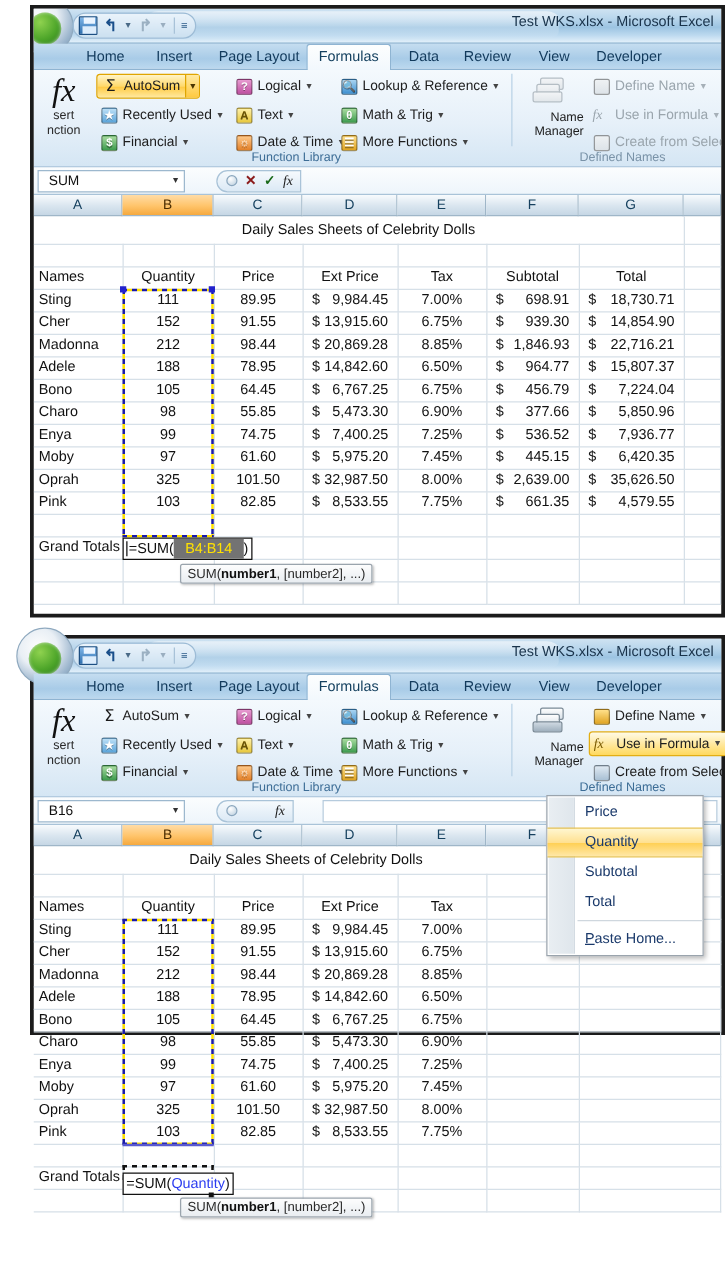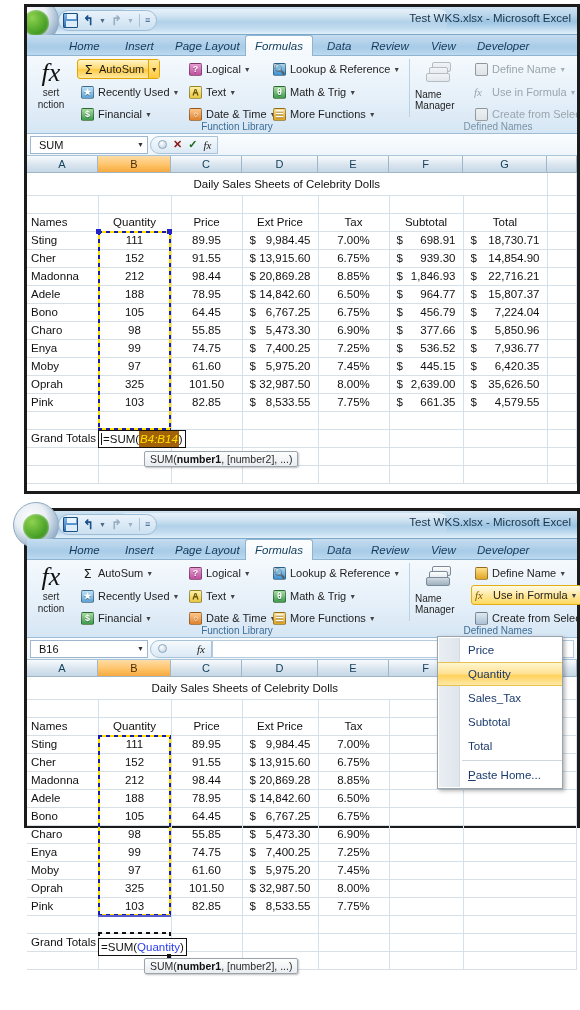--- a/index.html
+++ b/index.html
@@ -71,21 +71,20 @@
   .wintitle {
     position:absolute; right:6px; top:5px;
     font-size:11.5px; color:#18324a; white-space:nowrap;
   }
 
   
   .tabrow {
     position:relative; height:21px;
     background:linear-gradient(180deg,#c5ddf0,#a8cbe7 60%,#bcd9ef 100%);
     border-bottom:1px solid #8fb4d2;
-    font-style:italic;
   }
   .tab {
     position:absolute; top:0; height:21px;
     font-size:11.5px; color:#123a5c;
     display:flex; align-items:center; justify-content:center;
     padding:0 6px; white-space:nowrap;
   }
   .tab.active {
     background:linear-gradient(180deg,#fdfefe,#f2f8fd);
     border:1px solid #8fb4d2; border-bottom:none;
@@ -146,21 +145,21 @@
   .drop.dim { color:#a6b0b8; }
 
   .splitarrow {
     width:11px; height:18px; margin-left:1px;
     background:linear-gradient(180deg,#ffe9a0,#ffc940);
     border-left:1px solid #e0a500;
     display:flex; align-items:center; justify-content:center; font-size:7px; color:#4a3500;
   }
 
   .namemgr {
-    position:absolute; width:52px; text-align:left;
+    position:absolute; width:52px; text-align:right;
     font-size:10px; color:#1d1d1d; line-height:11px;
   }
   .nm-ico {
     width:30px; height:26px; margin:0 auto 1px;
     position:relative;
   }
   .nm-ico .card {
     position:absolute; border:1px solid #7b8a96; border-radius:2px;
     background:linear-gradient(180deg,#fdfdfd,#d9e2e9);
   }
@@ -168,21 +167,21 @@
   .nm-ico .c2 { left:3px; top:5;  width:19px; height:10px; top:5px; }
   .nm-ico .c3 { left:0px; top:11px; width:24px; height:9px;
                 background:linear-gradient(180deg,#cfd9e2,#9fb0be); }
   .nm-ico.dimmed .card { border-color:#b4bdc4; background:linear-gradient(180deg,#f2f4f6,#e2e7eb); }
 
   
   .fbar {
     position:relative; height:22px;
     background:linear-gradient(180deg,#fbfdfe,#eef5fb);
     border-bottom:1px solid #a9c3d8;
-    display:flex; align-items:center;
+    display:flex; align-items:center;gap:23px;
   }
   .namebox {
     width:118px; height:18px; margin-left:3px;
     background:#fff; border:1px solid #9db8ce;
     display:flex; align-items:center; justify-content:space-between;
     padding:0 3px 0 8px; font-size:11px; color:#111;
   }
   .namebox .cv { font-size:7px; color:#333; }
   .fb-btns {
     display:flex; align-items:center; gap:6px;
@@ -249,21 +248,21 @@
       repeating-linear-gradient(180deg,#111 0 4px,transparent 4px 8px) top right/2px 100% no-repeat;
   }
   .anchor-dot {
     position:absolute; width:5px; height:5px; background:#2222cc; pointer-events:none;
   }
   .cell-edit {
     position:absolute; background:#fff; border:1px solid #111;
     font-size:11.5px; color:#111; line-height:16px; padding:0 2px;
     white-space:nowrap; display:flex; align-items:center;
   }
-  .ref-hl { background:#a16207; color:#ffe100; padding:0 1px;font-style:italic; }
+  .ref-hl { background:#737373; color:#ffe100; padding:0 9px; }
   .ref-blue { color:#2b3df0; }
   .caret { display:inline-block; width:1px; height:12px; background:#111; margin-right:1px; }
   .fill-handle { position:absolute; width:4px; height:4px; background:#111; }
 
   .tooltip {
     position:absolute;
     background:linear-gradient(180deg,#fdfdfd,#e9edf1);
     border:1px solid #9aa4ad; border-radius:2px;
     font-size:10.5px; color:#2a2a2a; padding:1px 5px;
     box-shadow:1px 1px 2px rgba(0,0,0,.25);
@@ -1229,23 +1228,20 @@
   <div class="menu" style="left:437px; top:636px; width:126px;">
     <div class="gutter"></div>
     <div id="menu-items">
         <div class="mitem">
           <span>Price</span>
         </div>
         <div class="mitem sel">
           <span>Quantity</span>
         </div>
         <div class="mitem">
-          <span>Sales_Tax</span>
-        </div>
-        <div class="mitem">
           <span>Subtotal</span>
         </div>
         <div class="mitem">
           <span>Total</span>
         </div>
       </div>
     <div class="msep"></div>
     <div class="mitem">
       <span><u>P</u><span>aste Home...</span></span>
     </div>

